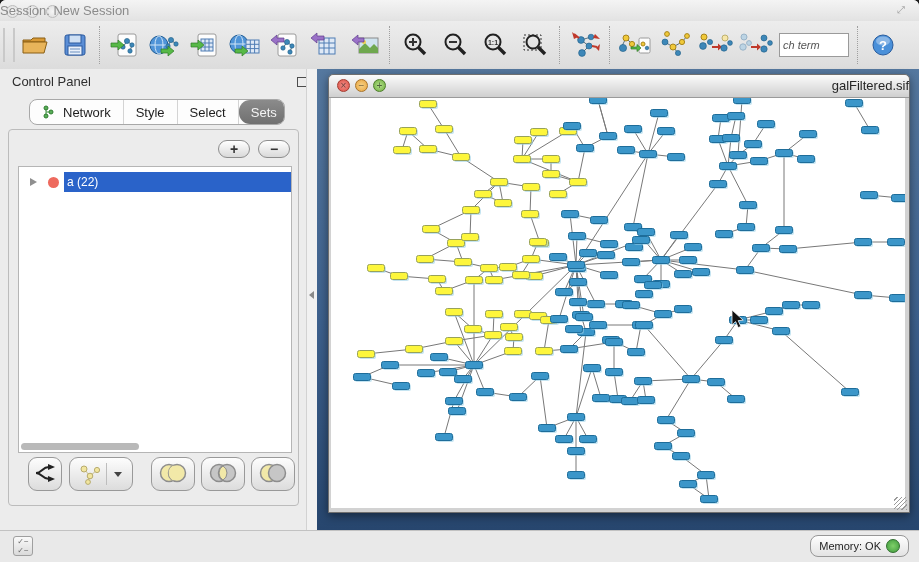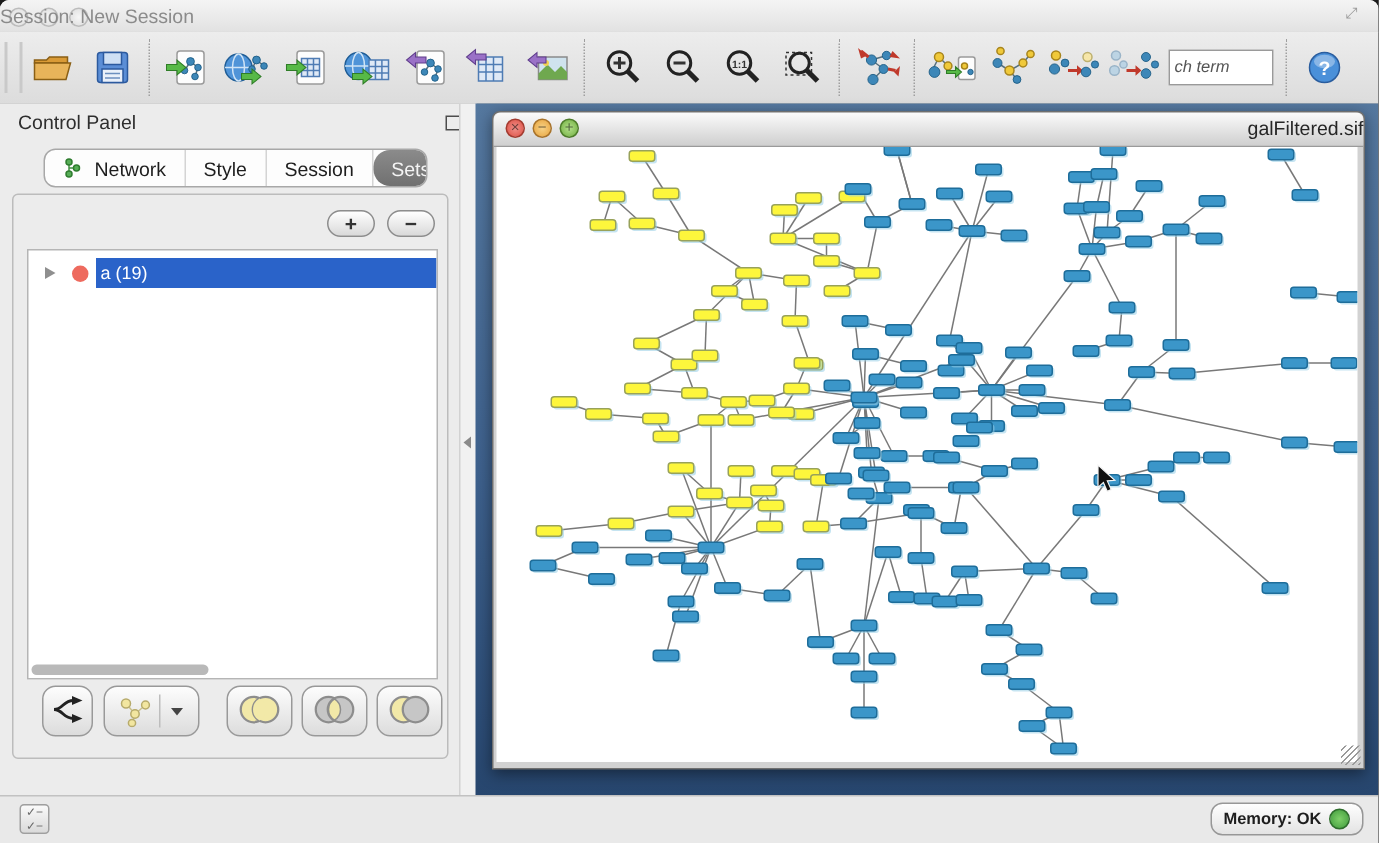--- a/index.html
+++ b/index.html
@@ -90,21 +90,21 @@
   #nf-title-text{position:absolute;left:0;right:0;top:3px;text-align:right;font-size:13px;color:#262626;}
   #nf-canvas{position:absolute;left:2px;top:23px;width:574px;height:410px;background:#ffffff;overflow:hidden;}
   #resize-grip{position:absolute;right:2px;bottom:2px;width:13px;height:13px;
     background:repeating-linear-gradient(135deg,transparent 0 2px,#9a9a9a 2px 3px);}
 
   
   #statusbar{position:absolute;left:0;top:530px;width:919px;height:32px;background:#e9e9e9;border-top:1px solid #c2c2c2;}
   #task-btn{position:absolute;left:13px;top:5px;width:20px;height:20px;border:1px solid #9f9f9f;border-radius:3px;
     background:linear-gradient(#fafafa,#dadada);font-size:8px;line-height:9px;color:#6b6b6b;padding:0;}
   #memory-btn{position:absolute;right:10px;top:4px;height:22px;border:1px solid #979797;border-radius:8px;
-    background:linear-gradient(#fefefe,#e3e3e3);font-size:11px;color:#1e1e1e;display:flex;align-items:center;gap:5px;padding:0 8px;font-weight:bold;}
+    background:linear-gradient(#fefefe,#e3e3e3);font-size:11px;color:#1e1e1e;display:flex;align-items:center;gap:5px;padding:0 8px;}
   #memory-dot{width:12px;height:12px;border-radius:50%;background:radial-gradient(#7fd06a,#3f9a3c);border:1px solid #2f6e2d;}
 </style>
 </head>
 <body>
 
 <div id="app">
 
   <div id="titlebar">
     <span class="tl" style="left:6px"></span>
     <span class="tl" style="left:26px"></span>
@@ -347,37 +347,37 @@
           <circle cx="4" cy="3" r="2" fill="#57ad57" stroke="#2f7d2f"></circle>
             <circle cx="4" cy="11" r="2" fill="#57ad57" stroke="#2f7d2f"></circle>
             <circle cx="9" cy="7" r="2" fill="#57ad57" stroke="#2f7d2f"></circle>
         </svg>
         <span>Network</span>
       </button>
       <button class="cp-tab">
         <span>Style</span>
       </button>
       <button class="cp-tab">
-        <span>Session</span>
+        <span>Select</span>
       </button>
       <button class="cp-tab sel">
         <span>Sets</span>
       </button>
     </div>
 
     <div id="cp-body">
       <button class="pm-btn" id="btn-add">+</button>
       <button class="pm-btn" id="btn-remove">−</button>
 
       <div id="sets-list">
         <div class="set-row" style="margin-top:5px">
           <div class="row-hl"></div>
           <div class="row-tri"></div>
           <div class="row-dot"></div>
-          <div class="row-label">a (19)</div>
+          <div class="row-label">a (22)</div>
         </div>
         <div id="list-hscroll">
           <div id="list-hthumb"></div>
         </div>
       </div>
 
       <div id="cp-buttons">
         <button class="cpb" id="btn-fork">
           <svg width="22" height="20" viewBox="0 0 22 20">
             <path d="M2 10 C8 10 8 4 15 4" fill="none" stroke="#222" stroke-width="2"></path>

